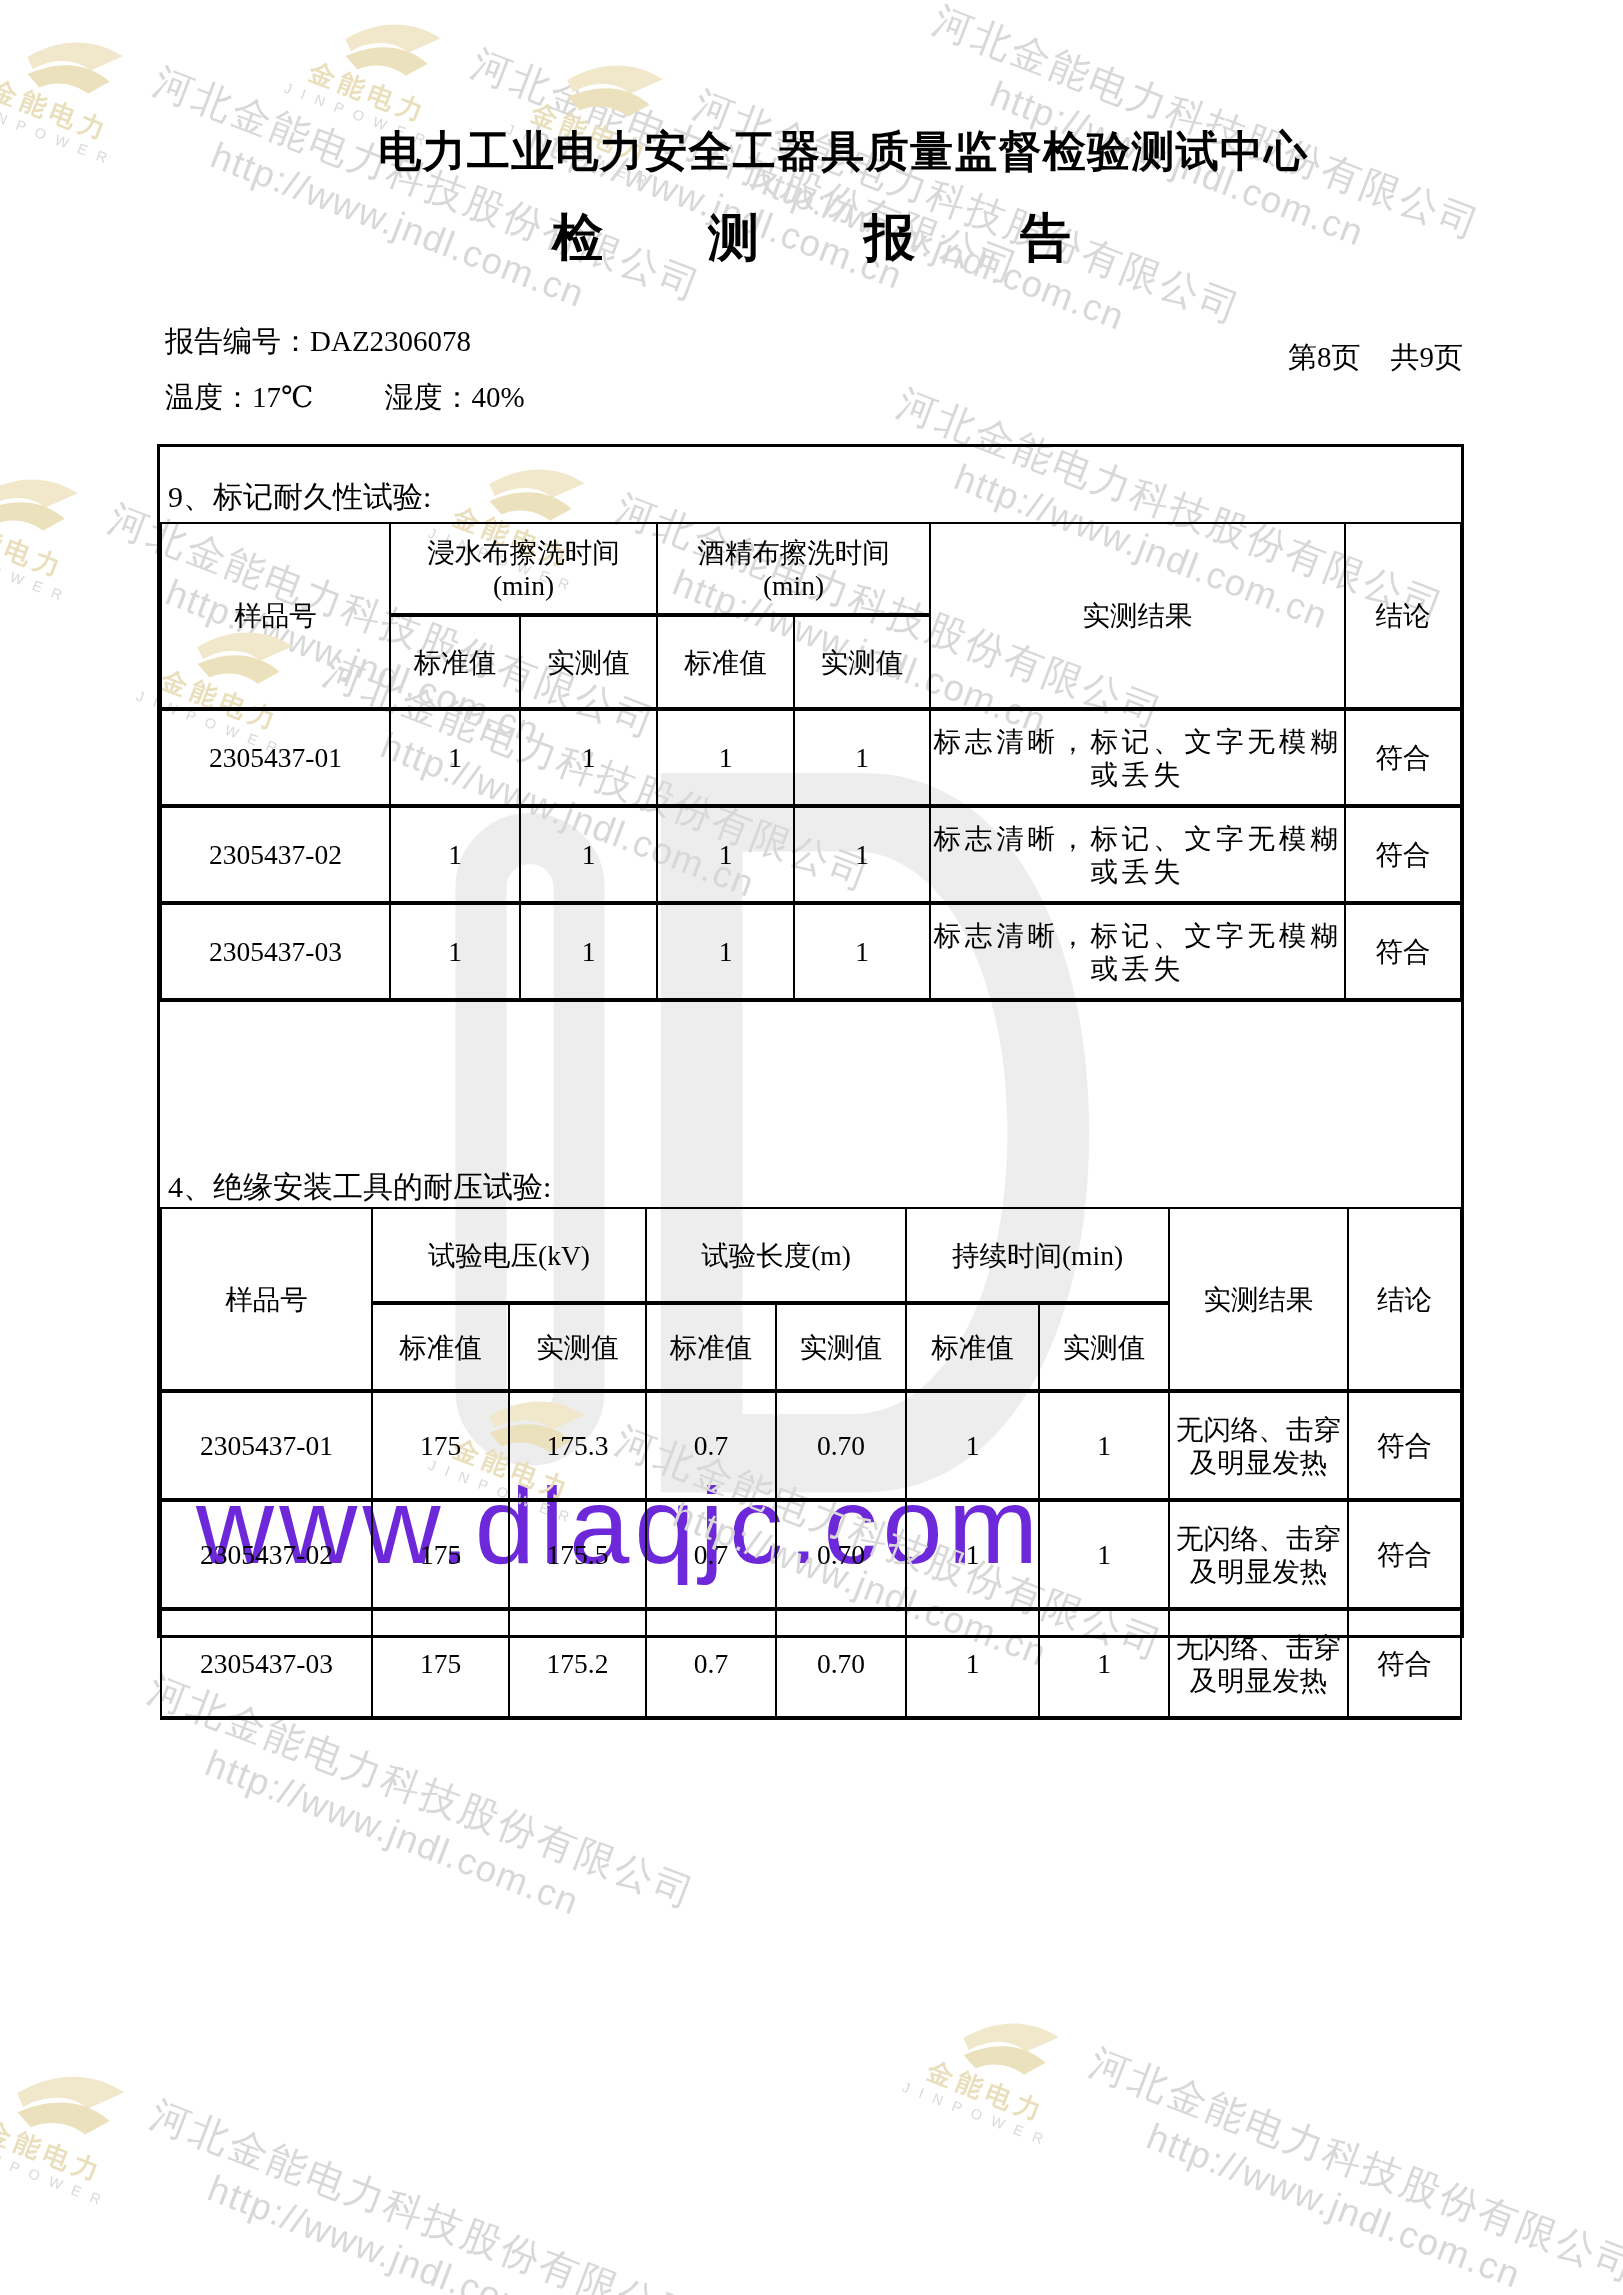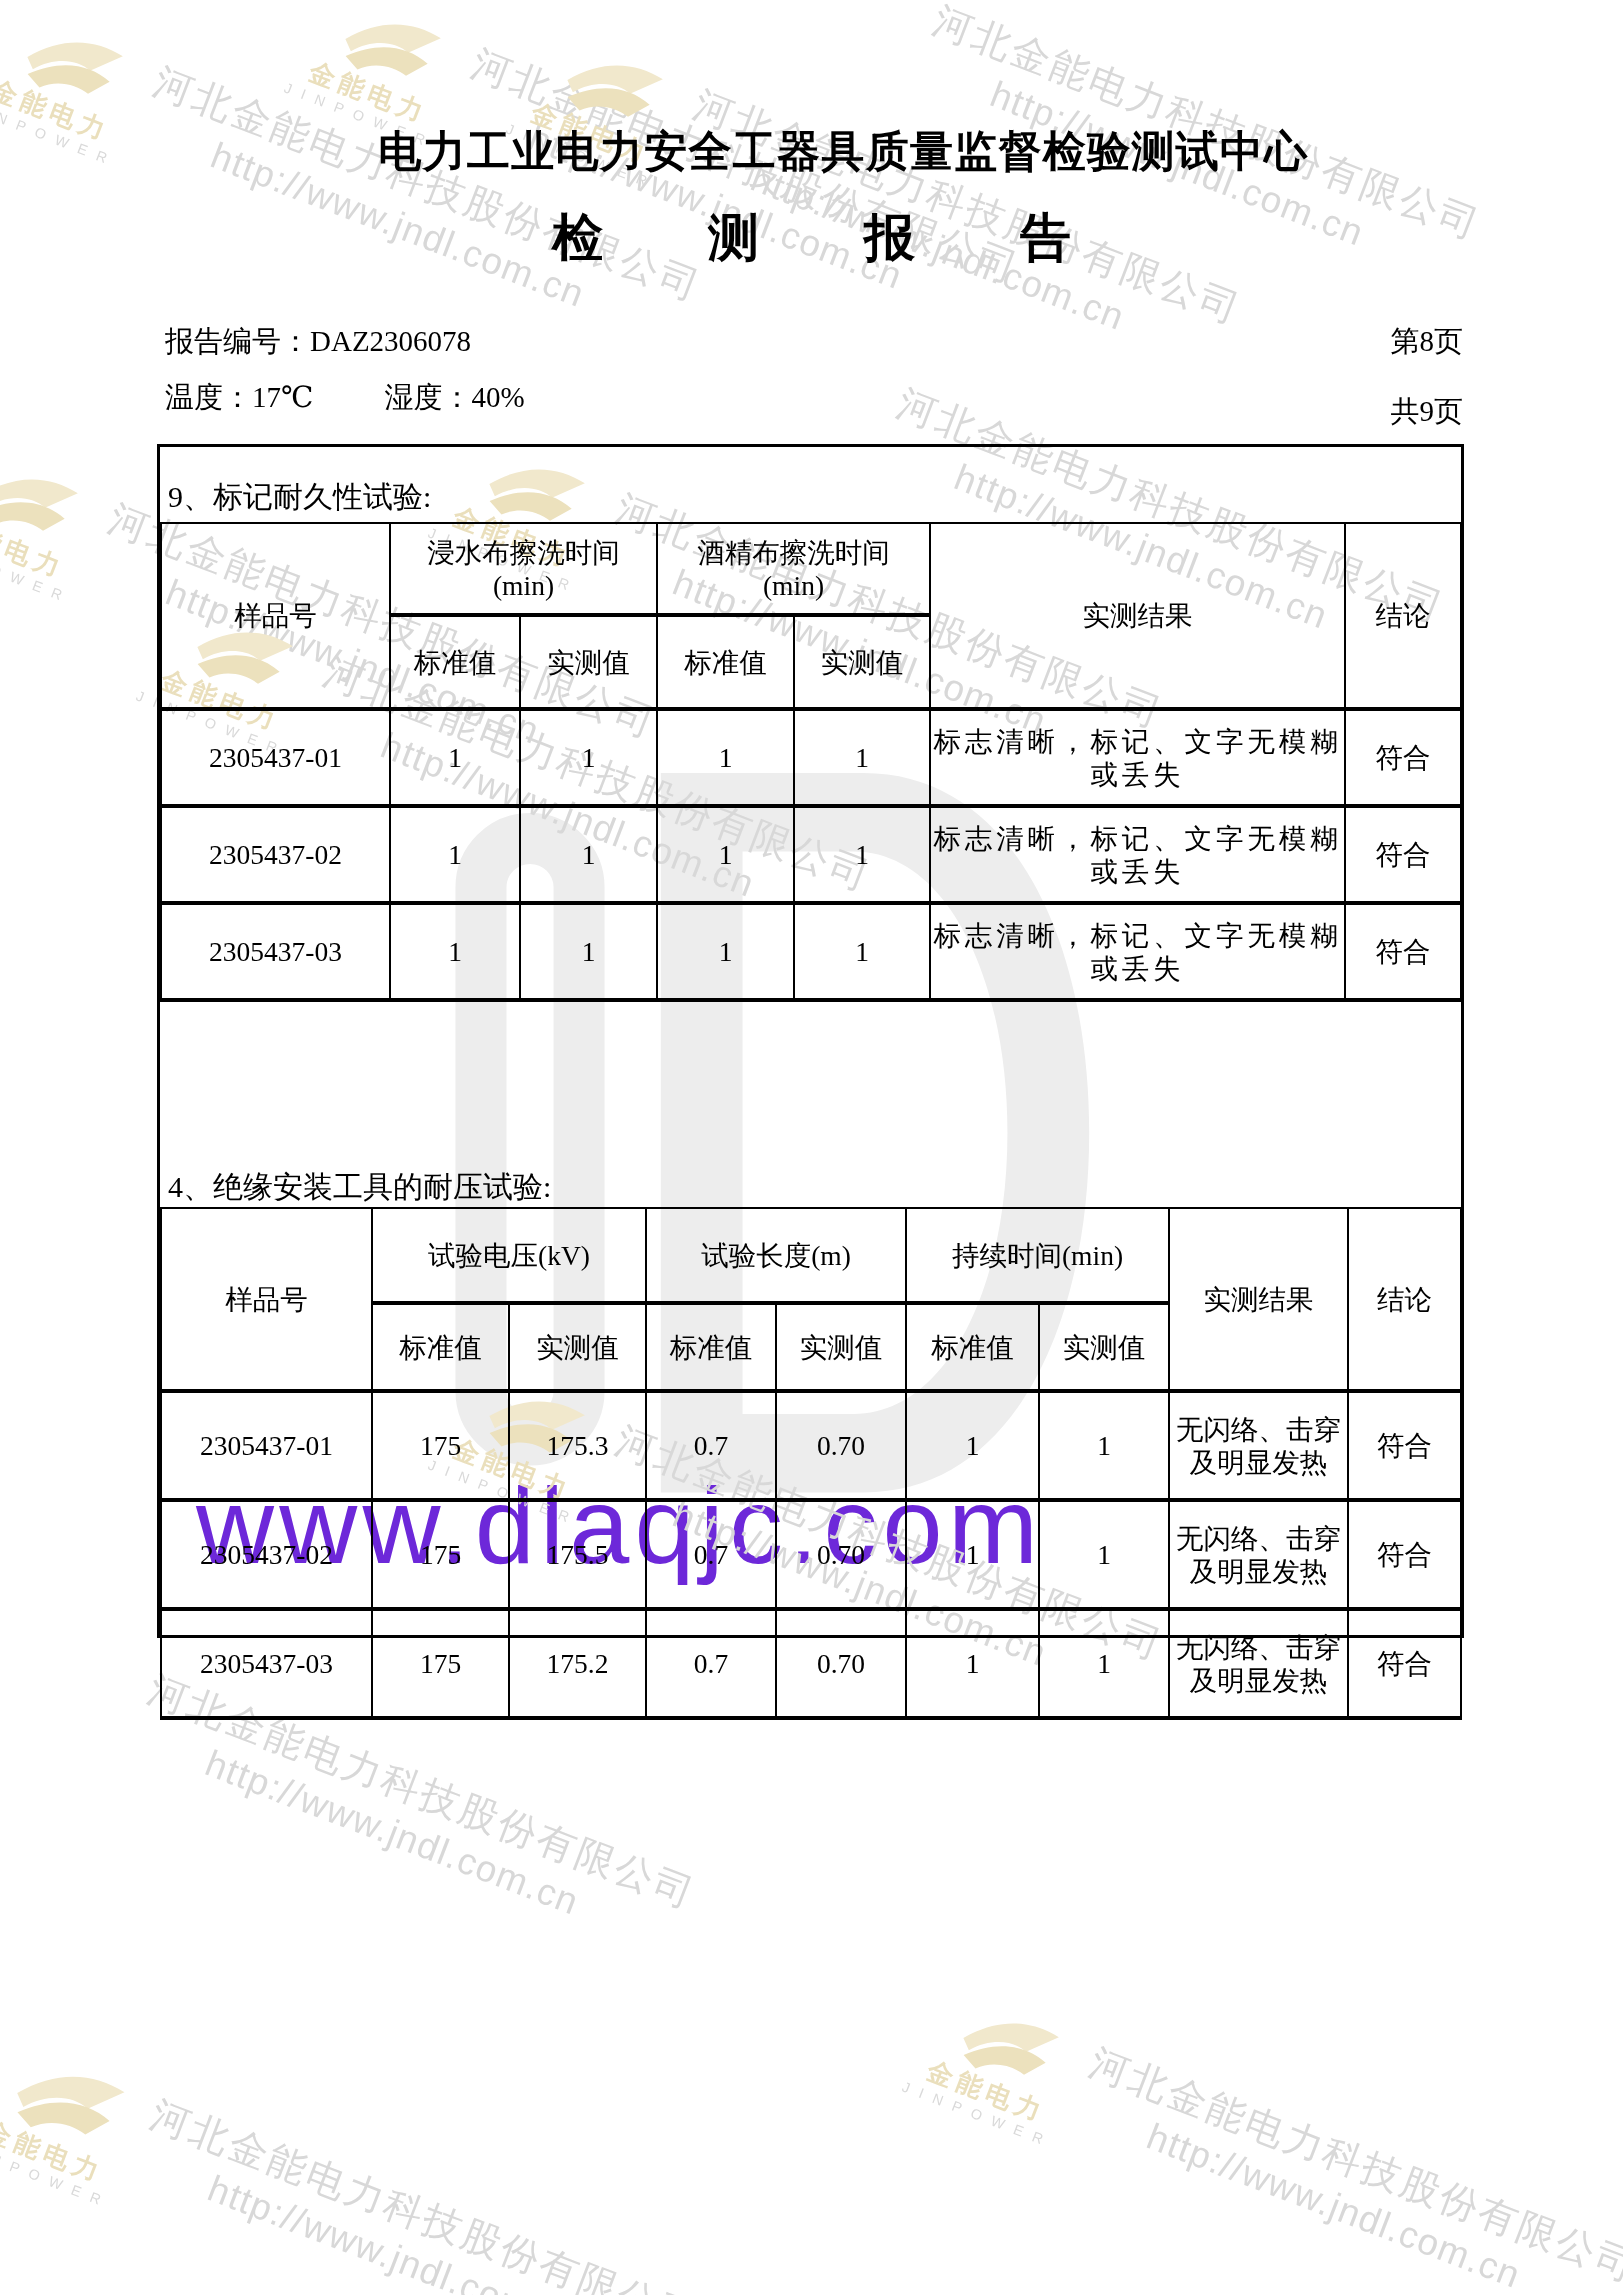--- a/index.html
+++ b/index.html
@@ -39,21 +39,21 @@
     position:absolute;top:123px;left:0;width:100%;
     text-align:center;font-weight:bold;font-size:43px;letter-spacing:1.3px;margin-left:32px;
   }
   .report-title{
     position:absolute;top:204px;left:0;width:100%;
     text-align:center;font-weight:bold;font-size:51px;
     letter-spacing:105px;padding-left:105px;box-sizing:border-box;
   }
   .meta-row{position:absolute;top:322px;left:0;width:100%;font-size:29px;}
   .report-no{position:absolute;left:165px;top:0;}
-  .page-info{position:absolute;right:160px;top:0;display:inline-flex;gap:30px;flex-direction:column;}
+  .page-info{position:absolute;right:160px;top:16px;display:inline-flex;gap:30px;}
   .env-row{position:absolute;top:378px;left:165px;font-size:29px;display:flex;gap:71px;}
   .outer-box{
     position:absolute;left:157px;top:444px;
     width:1307px;height:1194px;box-sizing:border-box;
     border:3.3px solid #000;
   }
   .sec-heading{position:absolute;left:7.9px;font-size:30px;}
   .sec9-heading{top:30px;}
   .sec10-heading{top:720px;}
   table.rpt{

